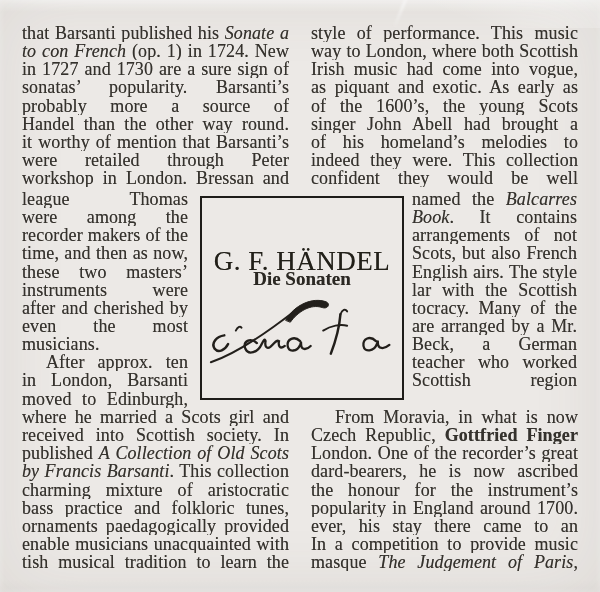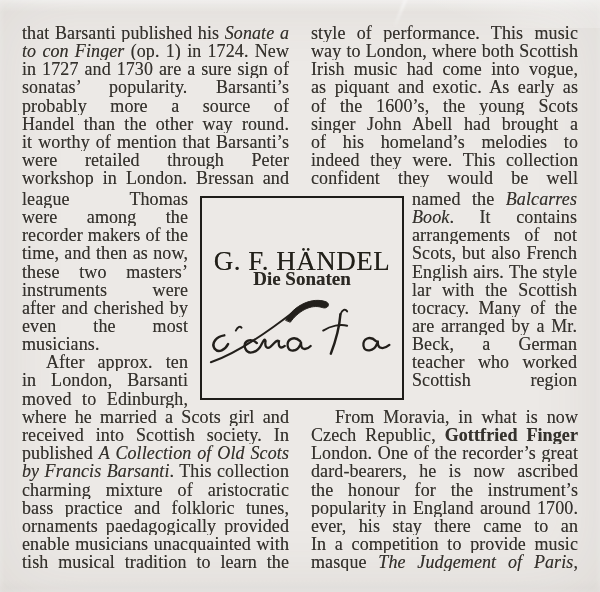--- a/index.html
+++ b/index.html
@@ -75,21 +75,21 @@
 </head>
 <body>
 
 <div class="page">
 
   <div class="fold"></div>
   <div class="crease"></div>
 
   <div class="tb" id="left-top">
       <div class="line"><span>that Barsanti published his </span><span class="it">Sonate a Flau-</span></div>
-      <div class="line"><span class="it">to con Finger</span><span> (op. 1) in 1724. New editions</span></div>
+      <div class="line"><span class="it">to con French</span><span> (op. 1) in 1724. New editions</span></div>
       <div class="line"><span>in 1727 and 1730 are a sure sign of the</span></div>
       <div class="line"><span>sonatas’ popularity. Barsanti’s sonatas were</span></div>
       <div class="line"><span>probably more a source of inspiration to</span></div>
       <div class="line"><span>Handel than the other way round. We find</span></div>
       <div class="line"><span>it worthy of mention that Barsanti’s works</span></div>
       <div class="line"><span>were retailed through Peter Bressan’s</span></div>
       <div class="line"><span>workshop in London. Bressan and his col-</span></div>
     </div>
   <div class="tb" id="left-mid">
       <div class="line"><span>league Thomas Stanesby</span></div>

